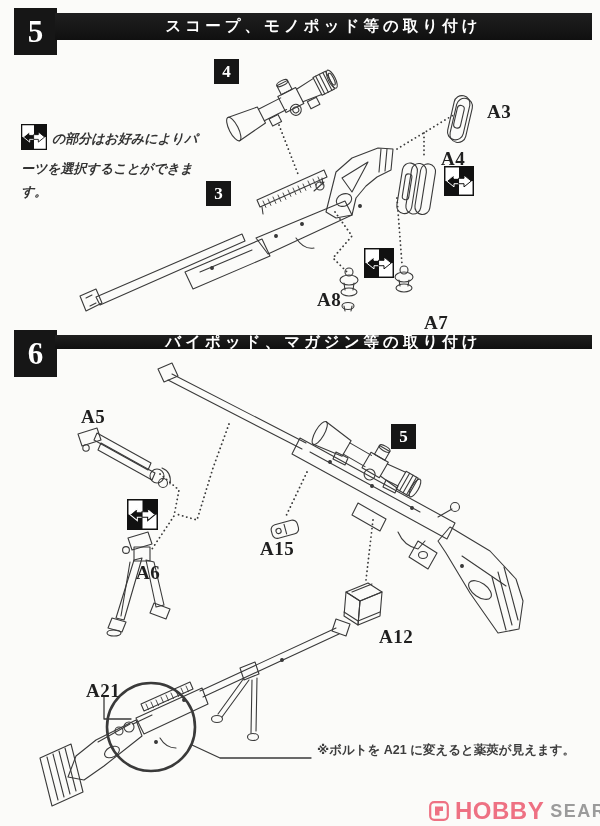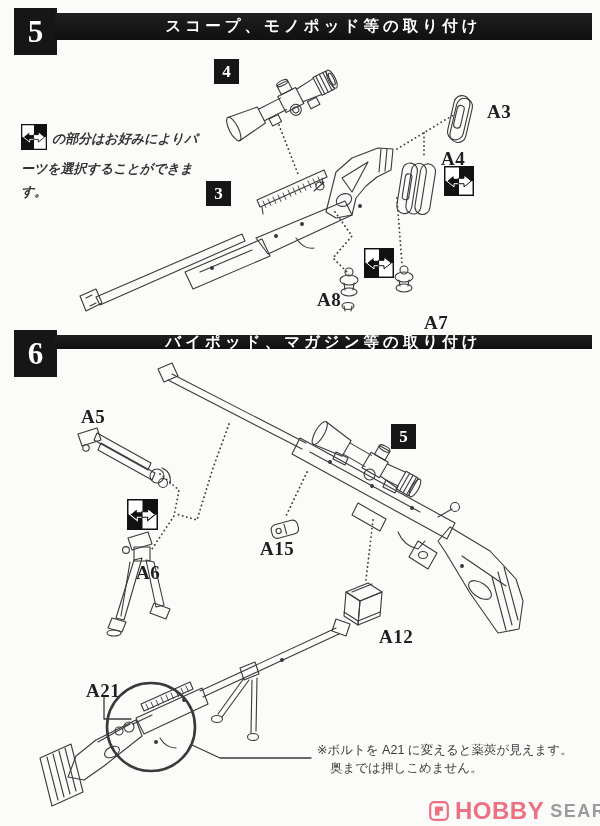--- a/index.html
+++ b/index.html
@@ -27,21 +27,21 @@
     font-size:19px;color:#1f1f1f;letter-spacing:0.5px;white-space:nowrap;
   }
   
   .optnote{
     width:180px;font-size:13px;font-weight:bold;color:#333;line-height:1.78;
     text-align:left;
     font-style:italic;
   }
   .optnote .inlineicon{display:inline-block;vertical-align:-7px;margin-right:5px;}
   
-  .footnote{font-size:12.5px;font-weight:normal;color:#3d3d3d;line-height:1.45;white-space:nowrap;}
+  .footnote{font-size:12.5px;font-weight:bold;color:#3d3d3d;line-height:1.45;white-space:nowrap;}
   .footnote .l2{padding-left:13px;}
   
   .logo{display:flex;align-items:center;gap:6px;}
   .logo .hobby{font-size:24px;font-weight:800;color:#ee7183;letter-spacing:0.5px;}
   .logo .search{font-size:18px;font-weight:700;color:#9b9b9b;letter-spacing:1.5px;}
 </style>
 </head>
 <body>
 
 <div id="page">
@@ -310,21 +310,20 @@
       <rect x="0.8" y="0.8" width="31.4" height="31.4" fill="#fff" stroke="#111" stroke-width="1.6"></rect>
       <rect x="16.5" y="0.8" width="15.7" height="15.7" fill="#111"></rect>
       <rect x="0.8" y="16.5" width="15.7" height="15.7" fill="#111"></rect>
       <polygon points="3,16.5 11,10 11,13.5 17,13.5 17,19.5 11,19.5 11,23" fill="#111" stroke="#fff" stroke-width="1.1"></polygon>
       <polygon points="30,16.5 22,10 22,13.5 16,13.5 16,19.5 22,19.5 22,23" fill="#fff" stroke="#111" stroke-width="1.1"></polygon>
     </svg>
   </div>
 
   <div class="abs footnote" style="left:317px;top:741px;">
     <div>※ボルトを A21 に変えると薬莢が見えます。</div>
-    <div class="l2">奥までは押しこめません。</div>
   </div>
 
   <div class="abs logo" style="left:429px;top:797px;">
     <span style="display:inline-block;line-height:0;">
       <svg width="20" height="20" viewBox="0 0 20 20">
         <rect x="1.2" y="1.2" width="17.6" height="17.6" rx="4" fill="none" stroke="#ee7183" stroke-width="2.2"></rect>
         <path d="M6,5.5 h8 v4.5 h-3.5 v4.5 h-4.5 z" fill="#ee7183"></path>
       </svg>
     </span>
     <span class="hobby">HOBBY</span>

